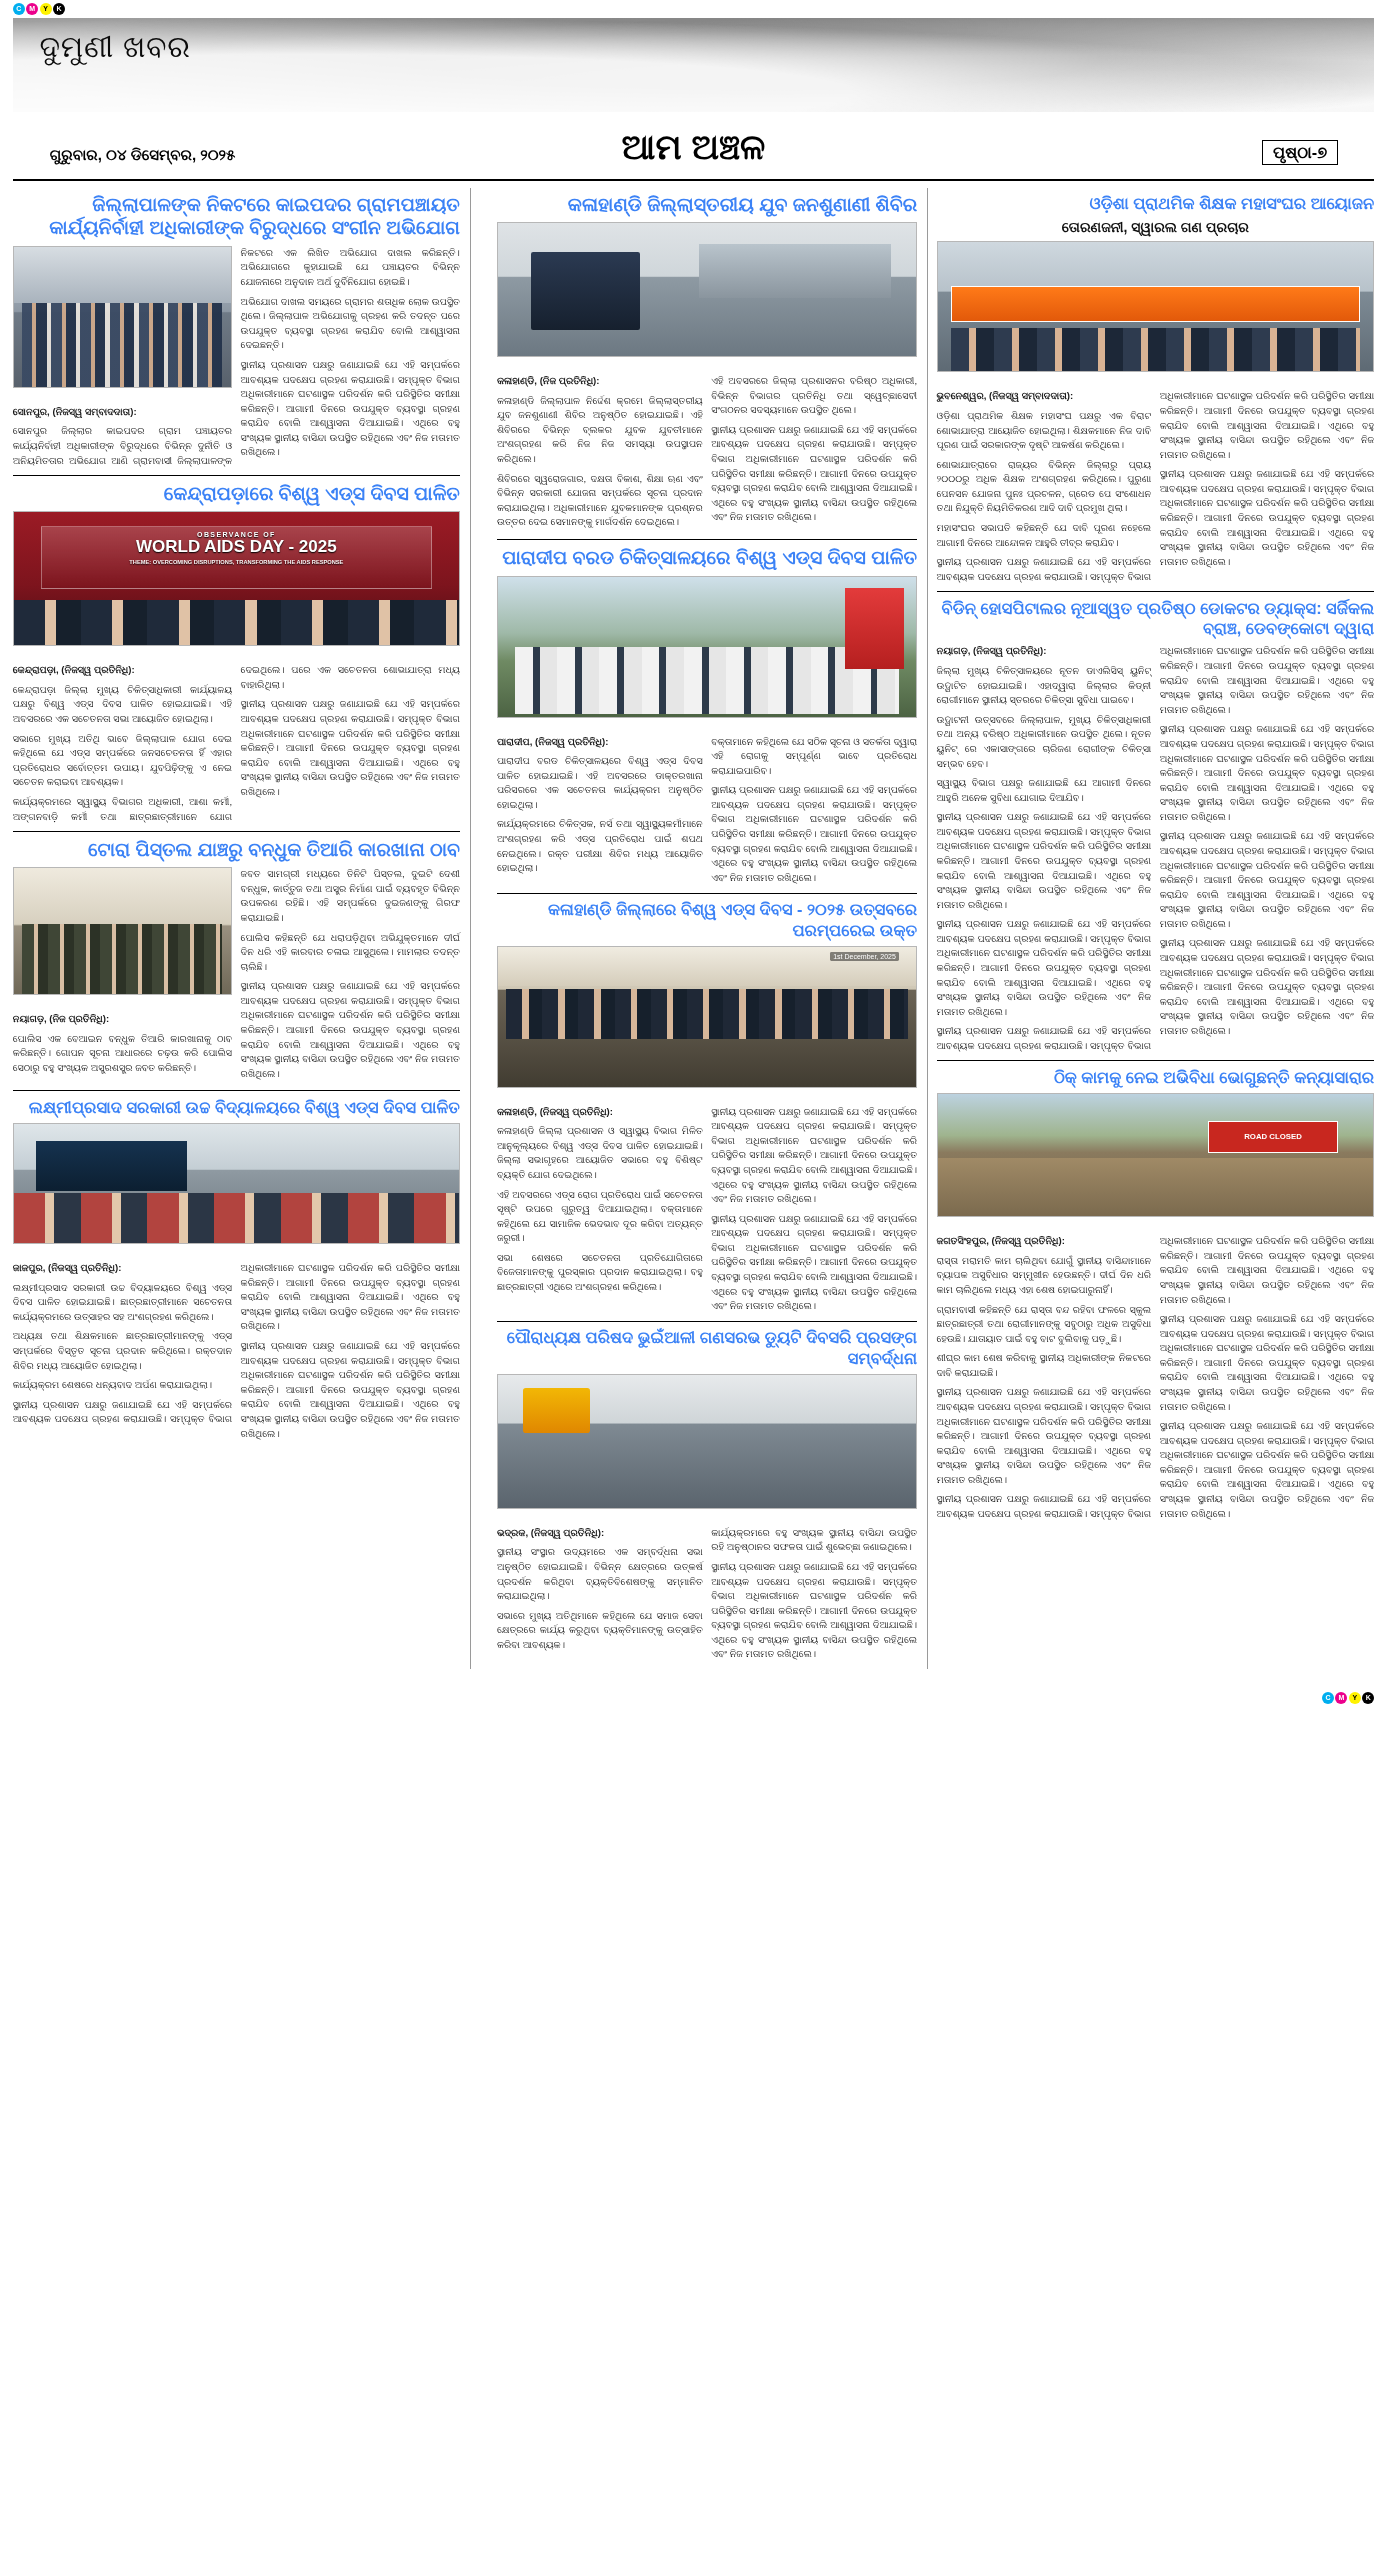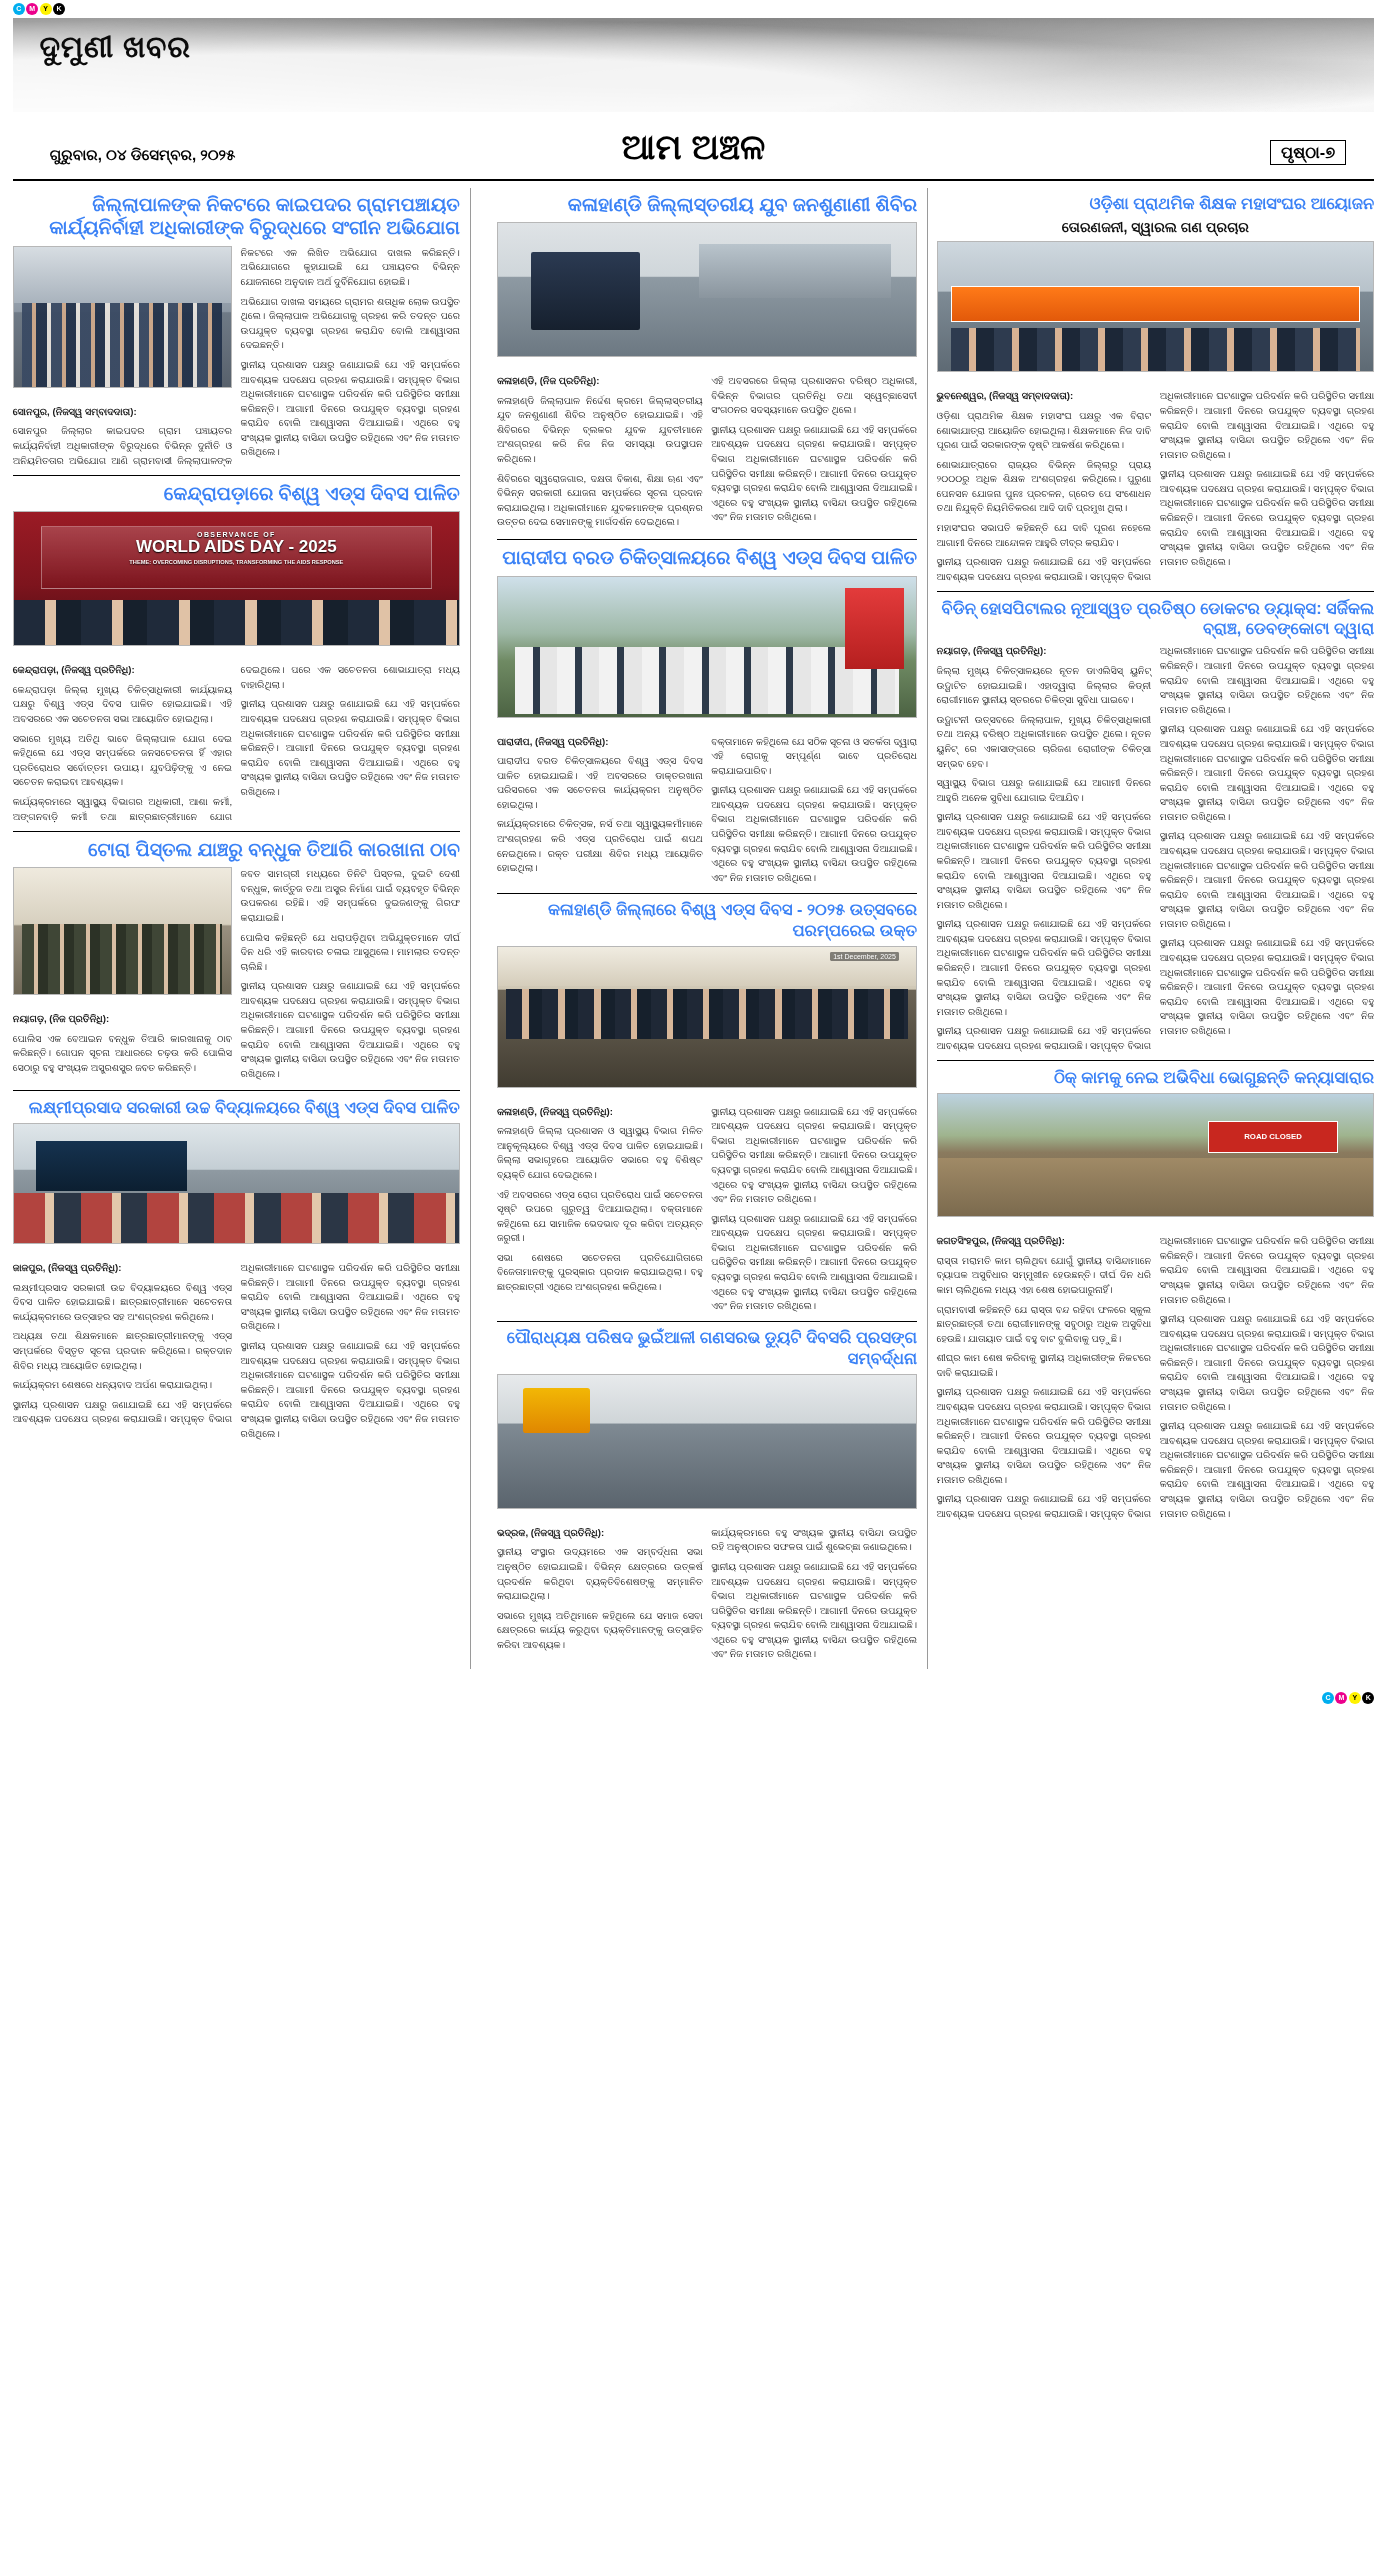--- a/index.html
+++ b/index.html
@@ -71,21 +71,21 @@
     content: "";
     position: absolute;
     left: 0; right: 0; bottom: 0; height: 67px;
     background: #ffffff;
   }
   .mh-title {
     position: absolute;
     left: 21px; top: 7px;
     z-index: 3;
     font-size: 30px;
-    font-weight: bold;
+    font-weight: normal;
     letter-spacing: 0.7px;
     color: #0b0b0b;
     padding: 4.3px 5.7px;
     text-align: center;
   }
   .mh-center {
     position: absolute;
     left: 0; right: 0; bottom: 11.4px;
     z-index: 3;
     text-align: center;
@@ -96,21 +96,21 @@
   .mh-date {
     position: absolute;
     left: 37px; bottom: 15.6px;
     z-index: 3;
     font-size: 15px;
     font-weight: bold;
     color: #000;
   }
   .mh-page {
     position: absolute;
-    right: 28px; bottom: 14px;
+    right: 36px; bottom: 14px;
     z-index: 3;
     font-size: 16.3px;
     font-weight: bold;
     color: #000;
     border: 1.4px solid #000;
     padding: 2.1px 10px;
     margin-left: 48px;
   }
 
   

